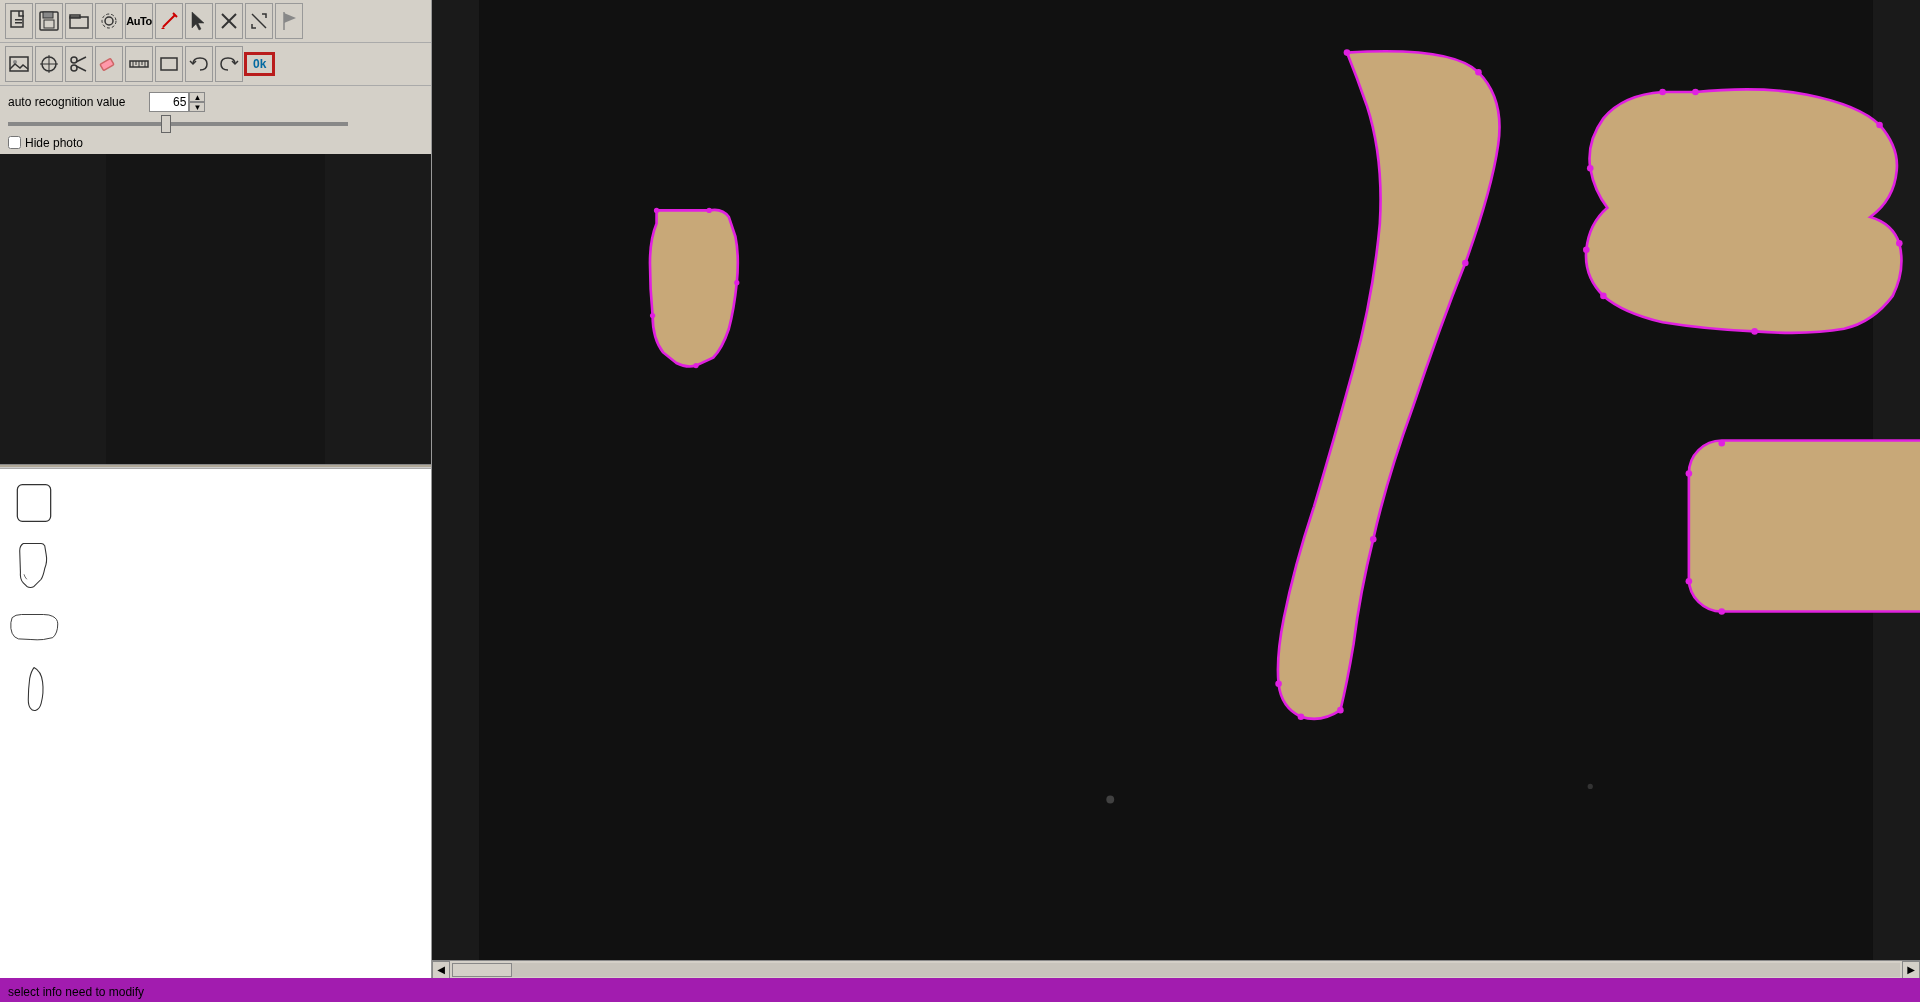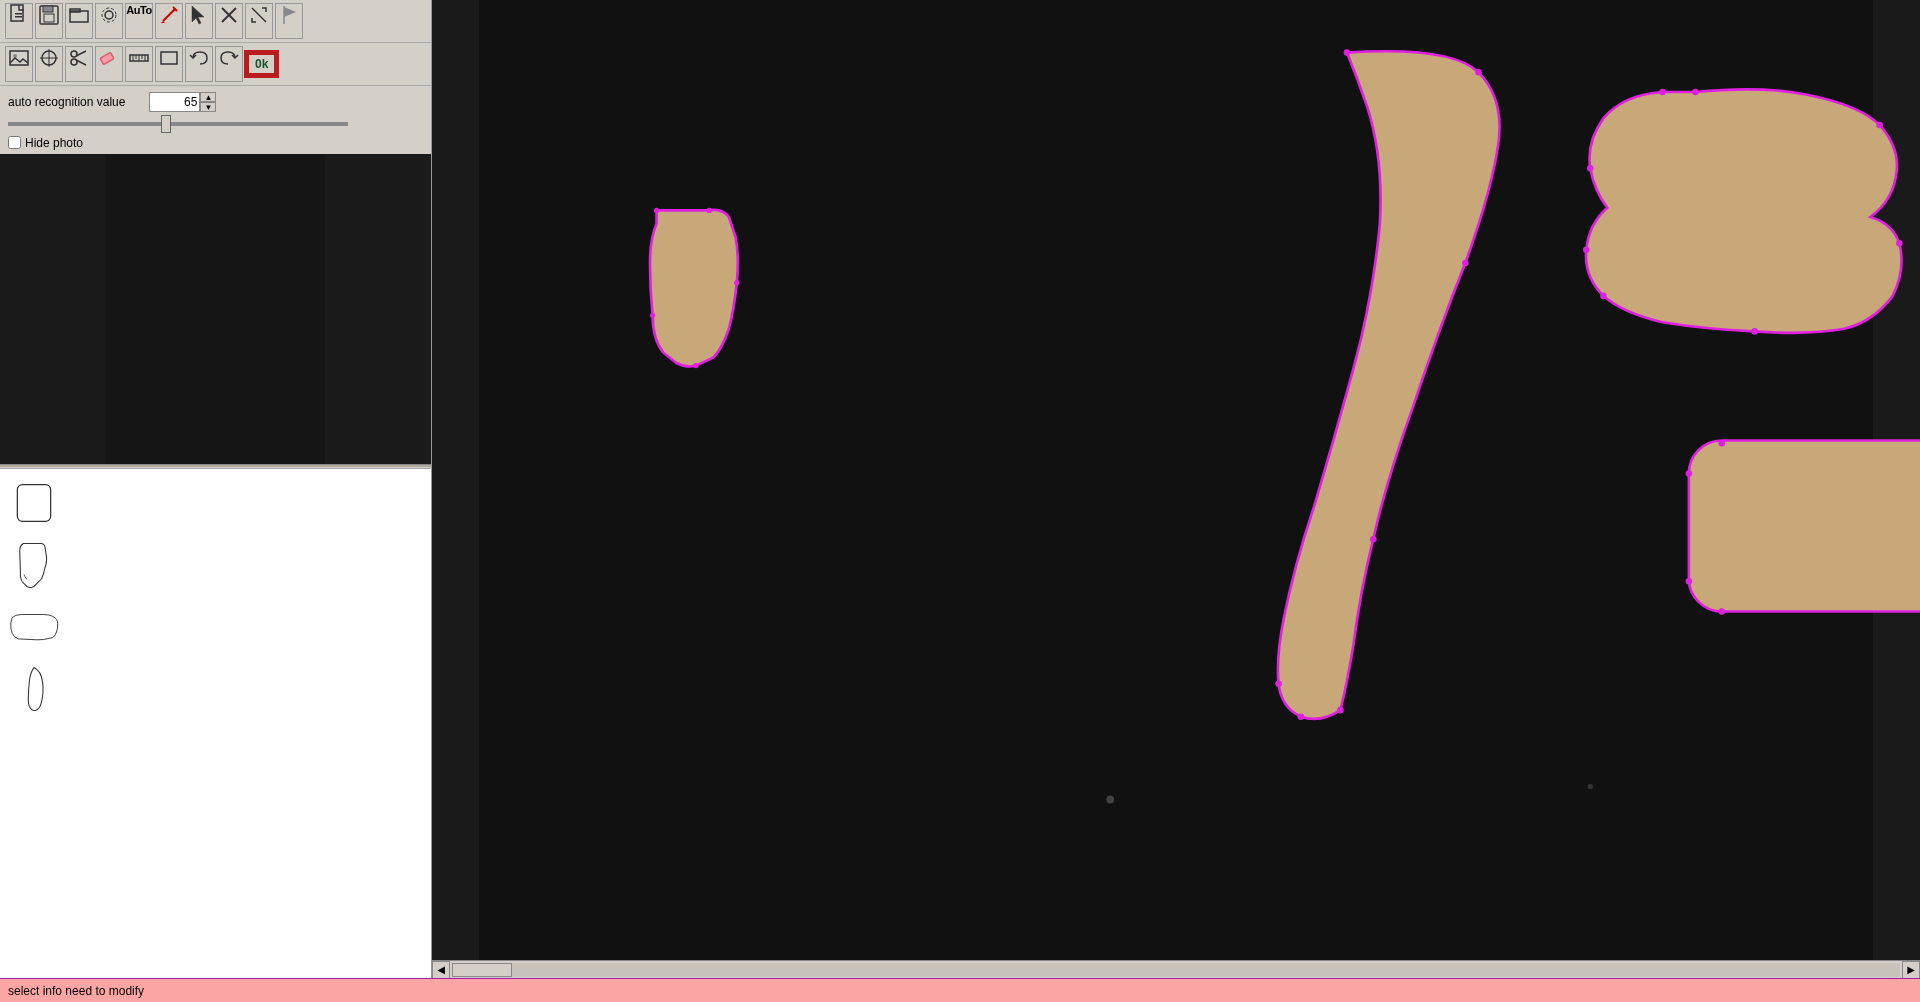--- a/index.html
+++ b/index.html
@@ -5,21 +5,21 @@
     * { box-sizing: border-box; margin: 0; padding: 0; }
     body { background: #d4d0c8; font-family: 'Tahoma', 'Arial', sans-serif; font-size: 12px; width: 1920px; height: 1002px; overflow: hidden; display: flex; flex-direction: column; }
 
     .main-container { display: flex; flex: 1; overflow: hidden; }
 
     
     .left-panel { width: 432px; display: flex; flex-direction: column; background: #d4d0c8; border-right: 1px solid #999; flex-shrink: 0; }
 
     
     .toolbar-row { display: flex; align-items: center; padding: 2px 4px; border-bottom: 1px solid #aaa; background: #d4d0c8; }
-    .toolbar-btn { width: 28px; height: 36px; margin: 1px; border: 1px solid #999; background: #d4d0c8; cursor: pointer; display: flex; justify-content: center; font-size: 10px; }
+    .toolbar-btn { width: 28px; height: 36px; margin: 1px; border: 1px solid #999; background: #d4d0c8; cursor: pointer; display: flex; align-items: center; justify-content: center; font-size: 10px; }
     .toolbar-btn-auto { font-size: 11px; font-weight: bold; letter-spacing: 0; }
 
     
     .auto-recog-row { display: flex; align-items: center; padding: 6px 8px; gap: 24px; }
     .auto-recog-input { width: 40px; height: 18px; border: none; text-align: right; font-size: 12px; padding-right: 2px; }
     .spin-btn { width: 16px; height: 9px; background: #d4d0c8; border: 1px solid #888; cursor: pointer; font-size: 8px; display: flex; align-items: center; justify-content: center; }
 
     .slider-row { padding: 0 8px 6px 8px; }
     .slider-track { width: 340px; height: 4px; background: #888; position: relative; margin-top: 4px; }
     .slider-thumb { width: 10px; height: 18px; background: #d4d0c8; border: 1px solid #666; position: absolute; top: -7px; left: 45%; cursor: pointer; }
@@ -33,39 +33,39 @@
 
     
     .panel-divider { height: 4px; background: #b0a898; border-top: 1px solid #888; border-bottom: 1px solid #ccc; cursor: ns-resize; }
 
     
     .pieces-list { flex: 1; background: #fff; border-top: 1px solid #aaa; overflow-y: auto; padding: 4px; display: flex; flex-direction: column; gap: 2px; }
     .piece-item { width: 60px; height: 60px; display: flex; align-items: center; justify-content: center; border: 1px solid transparent; cursor: pointer; }
     .piece-svg { width: 50px; height: 50px; }
 
     
-    .status-bar { height: 24px; background: #fca5a5; border-top: 1px solid #a21caf; display: flex; align-items: center; padding: 0 8px; font-size: 12px; width: 100%; }
+    .status-bar { height: 24px; background: #a21caf; border-top: 4px solid #a21caf; display: flex; align-items: center; padding: 0 8px; font-size: 12px; width: 100%; }
 
     
     .canvas-area { flex: 1; display: flex; flex-direction: column; }
     .canvas-viewport { flex: 1; background: #1a1a1a; position: relative; overflow: hidden; }
 
     
     .hscrollbar { height: 18px; background: #d4d0c8; border-top: 1px solid #888; display: flex; align-items: center; }
     .hscrollbar-btn { width: 18px; height: 18px; background: #d4d0c8; border: 1px solid #888; cursor: pointer; display: flex; align-items: center; justify-content: center; font-size: 10px; }
     .hscrollbar-track { flex: 1; height: 14px; background: #c8c4bc; margin: 0 2px; }
     .hscrollbar-thumb { width: 60px; height: 100%; background: #d4d0c8; border: 1px solid #888; }
 
     
     .canvas-svg { position: absolute; top: 0; left: 0; width: 100%; height: 100%; }
 
     
     .spin-arrows { display: flex; flex-direction: column; }
 
-    .ok-btn { background: #d4d0c8; border: 5px solid #b91c1c; padding: 2px 6px; cursor: pointer; font-size: 12px; font-weight: bold; color: #14532d; }
+    .ok-btn { background: #d4d0c8; border: 3px solid #b91c1c; padding: 2px 6px; cursor: pointer; font-size: 12px; font-weight: bold; color: #0369a1; }
   </style>
 </head>
 <body>
 
 <div class="main-container">
 
   <div class="left-panel">
 
     <div class="toolbar-row">
       <button class="toolbar-btn" title="New">
@@ -188,21 +188,21 @@
           </svg>
       </button>
       <button class="ok-btn">
         <span>0k</span>
       </button>
     </div>
 
     <div class="auto-recog-row">
       <span>auto recognition value</span>
       <div style="display:flex; align-items:center; gap:0;">
-        <input class="auto-recog-input" type="text" value="65" style="width: 51px; height: 20px; border: 1px solid rgb(136, 136, 136); font-size: 12px; text-align: right; padding-right: 2px;">
+        <input class="auto-recog-input" type="text" value="65" style="width: 40px; height: 20px; border: 1px solid rgb(136, 136, 136); font-size: 12px; text-align: right; padding-right: 2px;">
         <div class="spin-arrows">
           <div class="spin-btn" style="width:16px;height:10px;background:#d4d0c8;border:1px solid #888;cursor:pointer;display:flex;align-items:center;justify-content:center;font-size:8px;">▲</div>
           <div class="spin-btn" style="width:16px;height:10px;background:#d4d0c8;border:1px solid #888;cursor:pointer;display:flex;align-items:center;justify-content:center;font-size:8px;">▼</div>
         </div>
       </div>
     </div>
 
     <div class="slider-row">
       <div class="slider-track">
         <div class="slider-thumb"></div>

